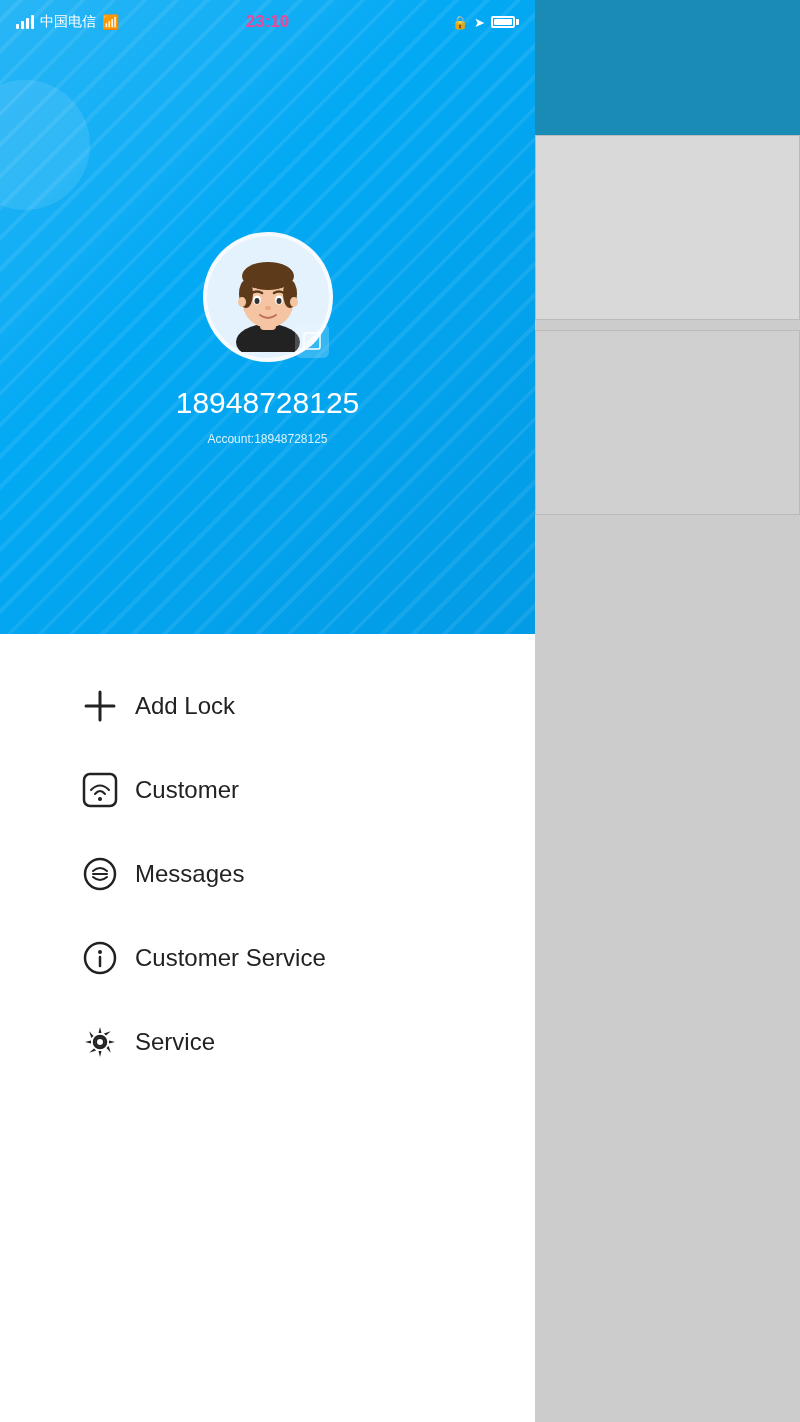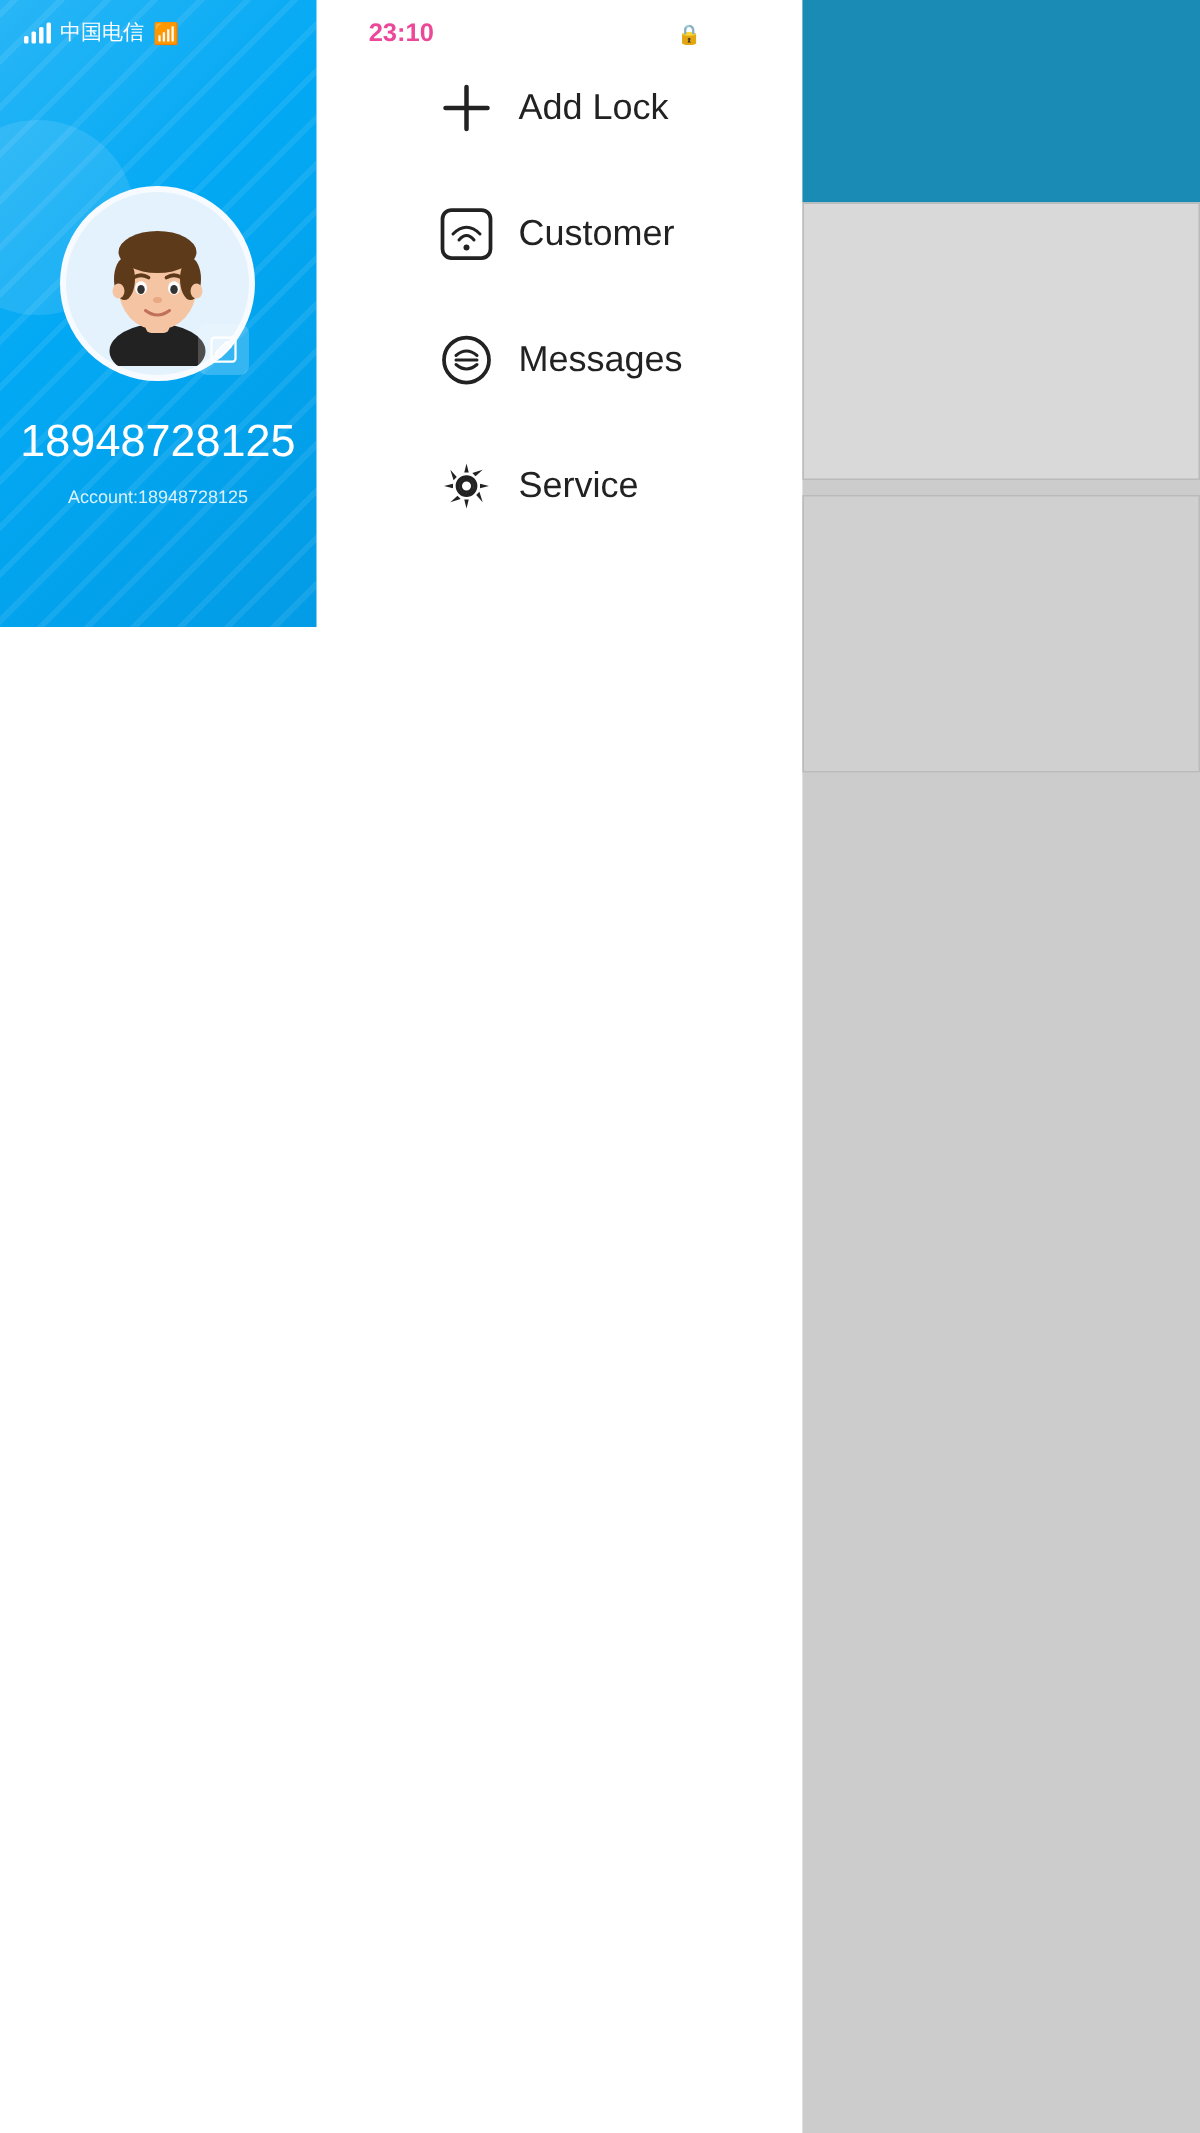--- a/index.html
+++ b/index.html
@@ -54,27 +54,27 @@
 
     
     .left-panel {
       position: absolute;
       top: 0;
       left: 0;
       width: 535px;
       height: 1422px;
       background: #fff;
       display: flex;
-      flex-direction: row;
+      flex-direction: column;
     }
 
     
     .profile-header {
       width: 100%;
-      height: 418px;
+      height: 634px;
       background: linear-gradient(135deg, #29b6f6 0%, #03a9f4 40%, #039be5 100%);
       position: relative;
       display: flex;
       flex-direction: column;
       align-items: center;
       justify-content: center;
       padding-top: 44px;
       overflow: hidden;
     }
 
@@ -385,20 +385,31 @@
           <circle cx="19" cy="19" r="15" stroke="#222" stroke-width="2.5"></circle>
 
           <path d="M12 16 Q19 10 26 16" stroke="#222" stroke-width="2" fill="none" stroke-linecap="round"></path>
           <path d="M12 22 Q19 28 26 22" stroke="#222" stroke-width="2" fill="none" stroke-linecap="round"></path>
           <line x1="12" y1="19" x2="26" y2="19" stroke="#222" stroke-width="2" stroke-linecap="round"></line>
         </svg>
       </div>
       <span class="menu-label">Messages</span>
     </div>
 
+    <div class="menu-item">
+      <div class="menu-icon">
+        <svg width="38" height="38" viewBox="0 0 38 38" xmlns="http://www.w3.org/2000/svg" fill="none">
+          <circle cx="19" cy="19" r="15" stroke="#222" stroke-width="2.5"></circle>
+
+          <circle cx="19" cy="13" r="2" fill="#222"></circle>
+          <line x1="19" y1="18" x2="19" y2="27" stroke="#222" stroke-width="2.5" stroke-linecap="round"></line>
+        </svg>
+      </div>
+      <span class="menu-label">Customer Service</span>
+    </div>
 
     <div class="menu-item">
       <div class="menu-icon">
         <svg width="38" height="38" viewBox="0 0 38 38" xmlns="http://www.w3.org/2000/svg" fill="none">
 
           <circle cx="19" cy="19" r="6" stroke="#222" stroke-width="2.5"></circle>
 
           <path d="M19 4 L20.5 10 L17.5 10 Z" fill="#222"></path>
           <path d="M19 34 L20.5 28 L17.5 28 Z" fill="#222"></path>
           <path d="M4 19 L10 20.5 L10 17.5 Z" fill="#222"></path>

